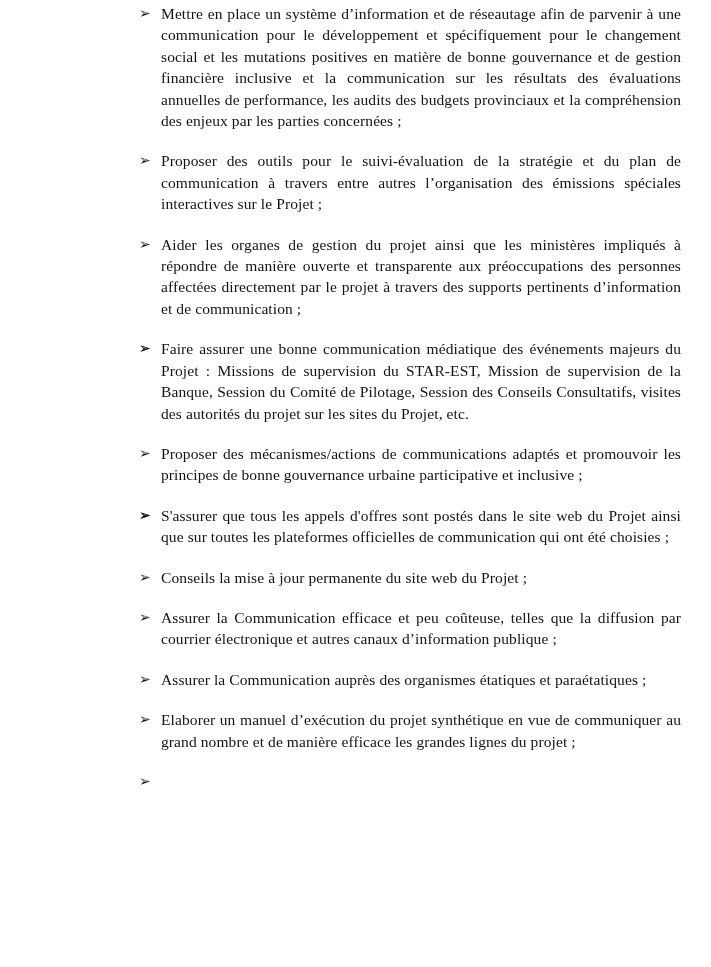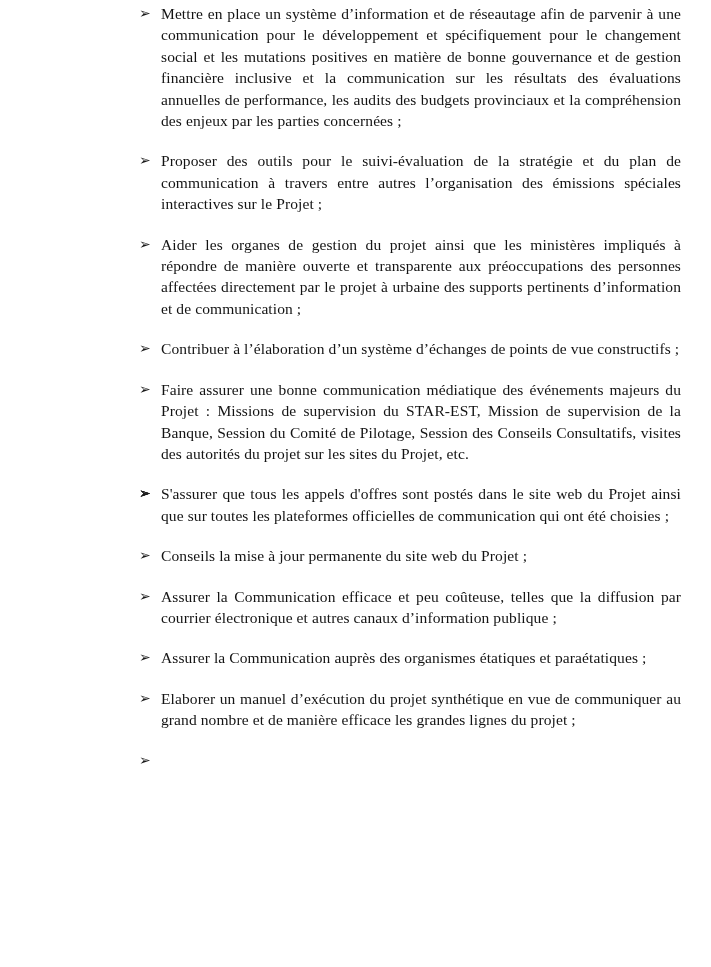--- a/index.html
+++ b/index.html
@@ -58,35 +58,35 @@
       <span>Mettre en place un système d’information et de réseautage afin de parvenir à une communication pour le développement et spécifiquement pour le changement social et les mutations positives en matière de bonne gouvernance et de gestion financière inclusive et la communication sur les résultats des évaluations annuelles de performance, les audits des budgets provinciaux et la compréhension des enjeux par les parties concernées ;</span>
     </div>
 
     <div class="item">
       <span class="marker">➢</span>
       <span>Proposer des outils pour le suivi-évaluation de la stratégie et du plan de communication à travers entre autres l’organisation des émissions spéciales interactives sur le Projet ;</span>
     </div>
 
     <div class="item">
       <span class="marker">➢</span>
-      <span>Aider les organes de gestion du projet ainsi que les ministères impliqués à répondre de manière ouverte et transparente aux préoccupations des personnes affectées directement par le projet à urbaine des supports pertinents d’information et de communication ;</span>
+      <span>Aider les organes de gestion du projet ainsi que les ministères impliqués à répondre de manière ouverte et transparente aux préoccupations des personnes affectées directement par le projet à travers des supports pertinents d’information et de communication ;</span>
     </div>
 
     <div class="item">
       <span class="marker">➢</span>
-      <span>Contribuer à l’élaboration d’un système d’échanges de points de vue constructifs ;</span>
     </div>
 
     <div class="item">
       <span class="marker">➢</span>
       <span>Faire assurer une bonne communication médiatique des événements majeurs du Projet : Missions de supervision du STAR-EST, Mission de supervision de la Banque, Session du Comité de Pilotage, Session des Conseils Consultatifs, visites des autorités du projet sur les sites du Projet, etc.</span>
     </div>
 
     <div class="item">
       <span class="marker">➢</span>
+      <span>Proposer des mécanismes/actions de communications adaptés et promouvoir les principes de bonne gouvernance urbaine participative et inclusive ;</span>
     </div>
 
     <div class="item">
       <span class="marker">➢</span>
     </div>
 
     <div class="item">
       <span class="marker">➢</span>
     </div>
 

